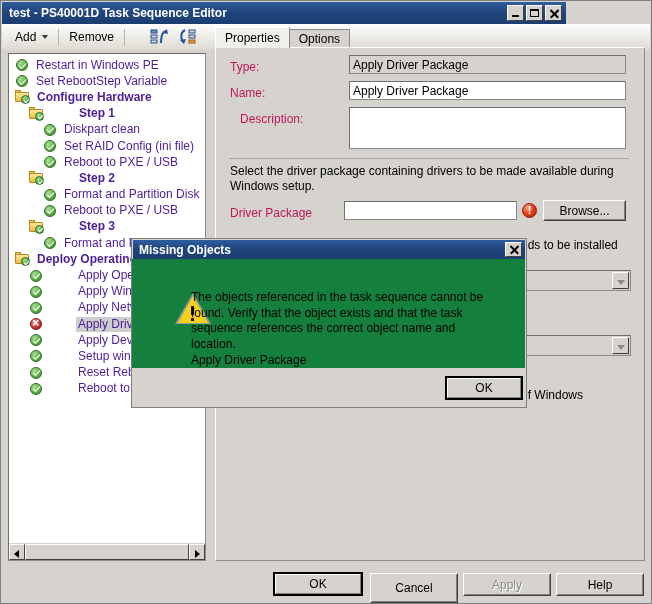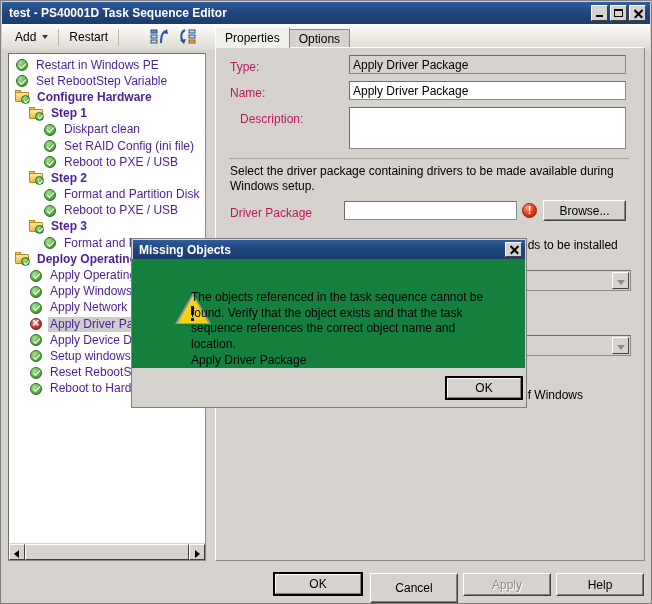--- a/index.html
+++ b/index.html
@@ -13,21 +13,21 @@
   #app{position:relative;width:652px;height:604px;}
 
   
   .window{
     position:absolute;left:0;top:0;width:652px;height:604px;
     background:#d6d3ce;
     border:1px solid #7f7f7f;
     box-sizing:border-box;
   }
   .titlebar{
-    position:absolute;left:1px;top:1px;width:648px;height:22px;
+    position:absolute;left:1px;top:1px;width:564px;height:22px;
     background:linear-gradient(to bottom,#2f5d9e 0%,#20467d 45%,#1b3d70 100%);
     display:flex;align-items:center;
   }
   .title-text{
     color:#fff;font-weight:bold;font-size:12px;margin-left:7px;
     white-space:nowrap;letter-spacing:0px;
   }
   .title-buttons{position:absolute;right:4px;top:3px;display:flex;gap:2px;}
   .tbtn{
     width:17px;height:16px;background:#d6d3ce;
@@ -74,21 +74,21 @@
     overflow:hidden;padding:3px 0 0 4px;box-sizing:border-box;
   }
   .trow{
     display:flex;align-items:center;height:16.2px;white-space:nowrap;
     font-size:12px;color:#4c1d95;
   }
   .trow .lbl{padding:0 2px;line-height:15px;}
   .trow.sel .lbl{background:#cdcdcd;}
   .trow.bold .lbl{font-weight:bold;}
   .ind0{padding-left:2px;}
-  .ind1{padding-left:16px;}
+  .ind1{padding-left:16px;gap:28px;}
   .ind2{padding-left:30px;}
 
   
   .ico{width:15px;height:14px;margin-right:4px;position:relative;flex:none;}
   .ico.check::before{
     content:"";position:absolute;left:1px;top:1px;width:12px;height:12px;border-radius:50%;
     background:radial-gradient(circle at 35% 30%,#a8dd92 0%,#63b44a 55%,#2f7a26 100%);
     border:1px solid #2e6b26;box-sizing:border-box;
   }
   .ico.check::after{
@@ -290,21 +290,21 @@
     </div>
 
     <div class="toolbar">
       <div class="tool-group">
         <div class="tbutton">
           <span>Add</span>
           <span class="caret"></span>
         </div>
         <div class="tsep"></div>
         <div class="tbutton">
-          <span>Restart</span>
+          <span>Remove</span>
         </div>
         <div class="tsep"></div>
       </div>
       <div class="reorder">
         <div class="ricon">
           <svg width="20" height="18" viewBox="0 0 20 18">
             <rect x="1" y="2" width="6" height="3" fill="#5b8fc9" stroke="#2a4f80"></rect>
             <rect x="1" y="7" width="6" height="3" fill="#cfd9e8" stroke="#2a4f80"></rect>
             <rect x="1" y="12" width="6" height="3" fill="#cfd9e8" stroke="#2a4f80"></rect>
             <path d="M11 15 C11 6, 14 3, 17 3" fill="none" stroke="#2a55a0" stroke-width="2"></path>

